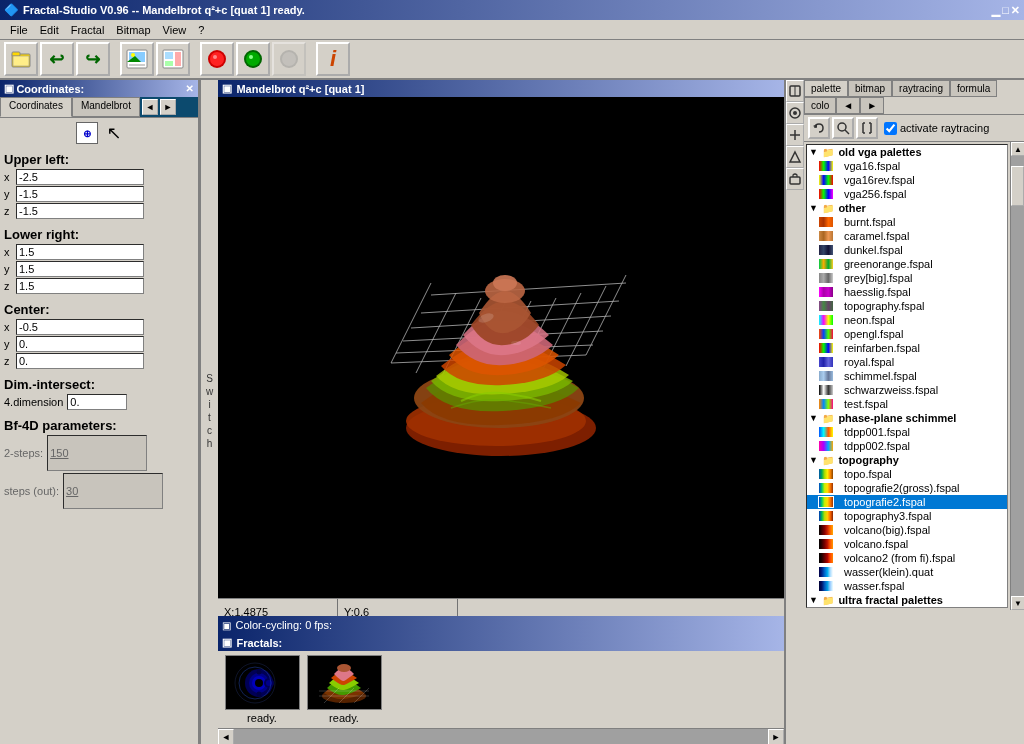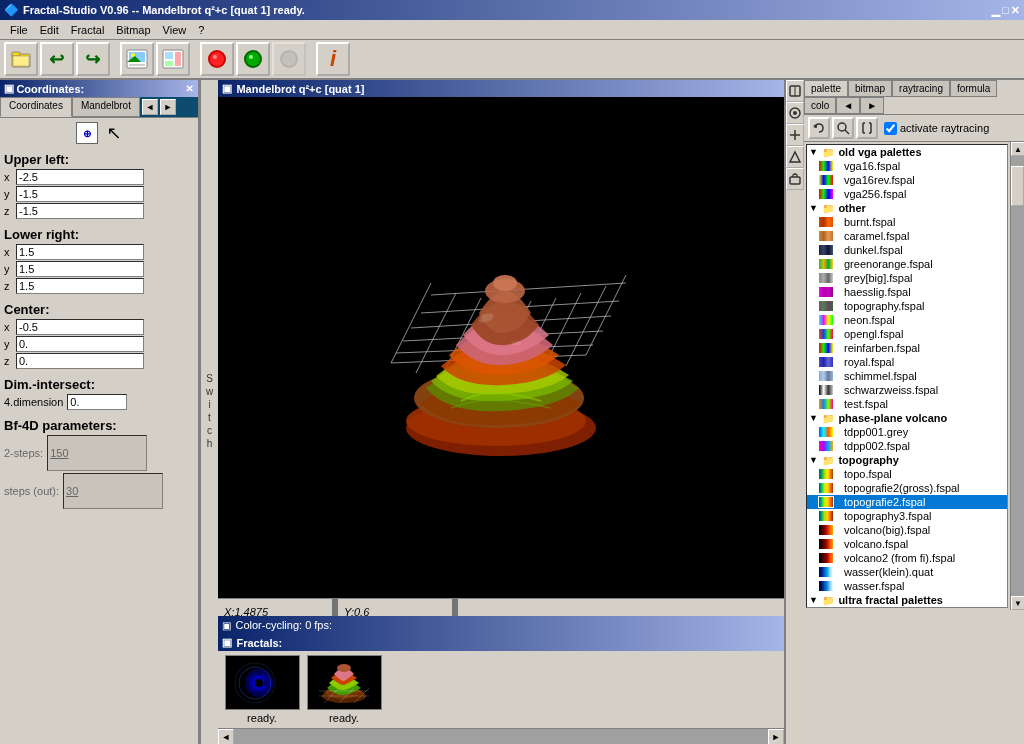--- a/index.html
+++ b/index.html
@@ -162,24 +162,23 @@
     
     
     #coord-display {
       height: 18px;
       background: #d4d0c8;
       border-top: 1px solid #808080;
       display: flex;
       font-size: 11px;
     }
     .coord-box {
-      border-right: 6px solid #737373;
+      border-right: 1px solid #737373;
       padding: 7px 6px;
       min-width: 120px;
-      font-style: italic;
     }
     
     
     #color-cycling-bar {
       height: 18px;
       background: linear-gradient(to right, #0a246a, #a6b5e7);
       color: white;
       padding: 2px 4px;
       font-size: 11px;
       display: flex;
@@ -923,25 +922,25 @@
                   <span>schwarzweiss.fspal</span>
                 </div>
                 <div class="tree-item indent1">
                   <span class="palette-swatch" style="background:linear-gradient(to right,#ff8800,#0088ff,#88ff00,#ff0088);"></span>
                   <span>test.fspal</span>
                 </div>
 
                 <div class="tree-group">
                   <span class="expand-icon">▼</span>
                   <span class="folder-icon">📁</span>
-                  <span>phase-plane volcano</span>
+                  <span>phase-plane schimmel</span>
                 </div>
                 <div class="tree-item indent1">
                   <span class="palette-swatch" style="background:linear-gradient(to right,#0055ff,#00ffff,#ff5500,#ffff00);"></span>
-                  <span>tdpp001.grey</span>
+                  <span>tdpp001.fspal</span>
                 </div>
                 <div class="tree-item indent1">
                   <span class="palette-swatch" style="background:linear-gradient(to right,#ff00aa,#aa00ff,#00aaff,#ffaa00);"></span>
                   <span>tdpp002.fspal</span>
                 </div>
 
                 <div class="tree-group">
                   <span class="expand-icon">▼</span>
                   <span class="folder-icon">📁</span>
                   <span>topography</span>

